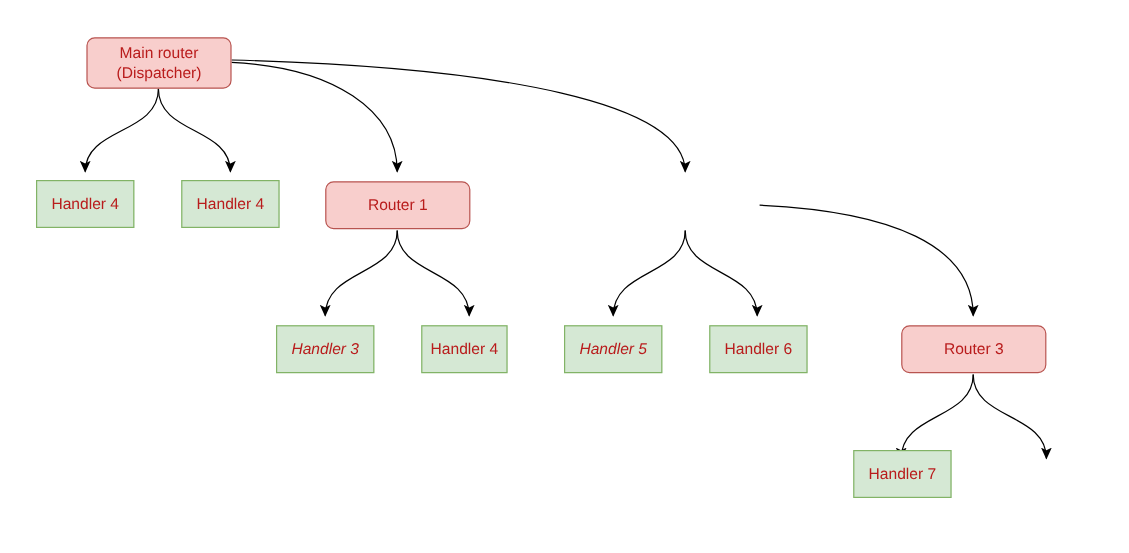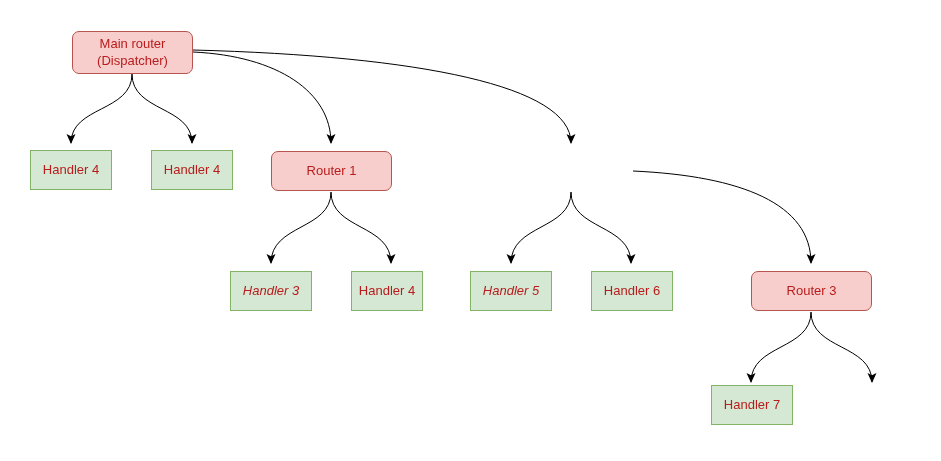--- a/index.html
+++ b/index.html
@@ -63,16 +63,16 @@
   <div class="node handler" style="left:230px; top:271px; width:82px;  height:40px;font-style:italic;">Handler 3</div>
 
   <div class="node handler" style="left:351px; top:271px; width:72px;  height:40px;">Handler 4</div>
 
   <div class="node handler" style="left:470px; top:271px; width:82px;  height:40px;font-style:italic;">Handler 5</div>
 
   <div class="node handler" style="left:591px; top:271px; width:82px;  height:40px;">Handler 6</div>
 
   <div class="node router" style="left:751px; top:271px; width:121px; height:40px;">Router 3</div>
 
-  <div class="node handler" style="left:711px; top:385px; width:82px;  height:40px;">Handler 7</div>
+  <div class="node handler" style="left:711px; top:375px; width:82px;  height:40px;">Handler 7</div>
 
 
 </div>
 
 </body></html>

